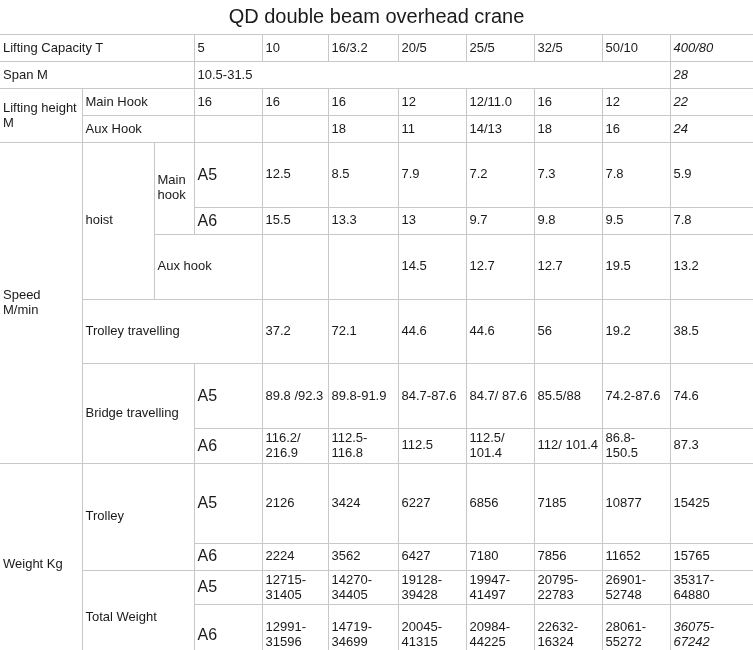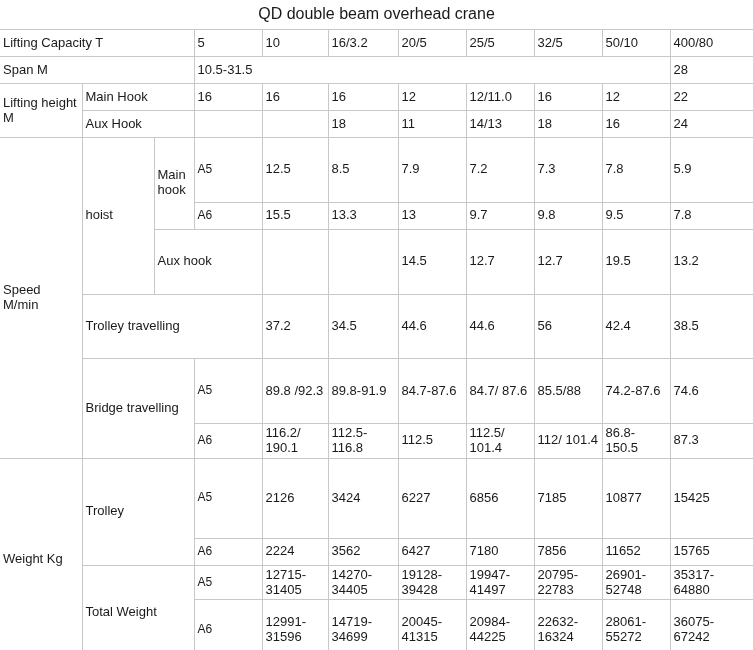--- a/index.html
+++ b/index.html
@@ -15,21 +15,21 @@
     overflow: hidden;
   }
   #sheet {
     width: 753px;
     height: 650px;
     position: relative;
     box-sizing: border-box;
   }
   .title {
     text-align: center;
-    font-size: 16px;
+    font-size: 20px;
     padding: 5px 0 6px 0;
     color: #1a1a1a;
   }
   table.spec {
     border-collapse: collapse;
     width: 753px;
     table-layout: fixed;
     font-size: 13px;
   }
   table.spec td {
@@ -43,25 +43,25 @@
     word-break: break-word;
   }
   td.lbl {
     text-align: left;
   }
   td.val {
     text-align: left;
   }
   td.tiny {
     text-align: left;
-    font-size: 12px;
+    font-size: 16px;
   }
   
   table.spec tr td:first-child { border-left: none; }
-  table.spec tr td:last-child { border-right: none; }
+  table.spec tr td:last-child { border-right: none; font-style: italic; }
   table.spec tr:first-child td { border-top: 1px solid #c8c8c8; }
 </style>
 </head>
 <body>
 
 <div id="sheet">
 
   <div class="title">QD double beam overhead crane</div>
 
   <table class="spec">
@@ -159,46 +159,46 @@
       <td class="val" rowspan="2">12.7</td>
       <td class="val" rowspan="2">19.5</td>
       <td class="val" rowspan="2">13.2</td>
       <td class="val" rowspan="2">9.24</td>
     </tr>
     <tr></tr>
 
     <tr>
       <td class="lbl" rowspan="2" colspan="3">Trolley travelling</td>
       <td class="val" rowspan="2">37.2</td>
-      <td class="val" rowspan="2">34.5</td>
+      <td class="val" rowspan="2">72.1</td>
       <td class="val" rowspan="2">44.6</td>
       <td class="val" rowspan="2">44.6</td>
       <td class="val" rowspan="2">56</td>
-      <td class="val" rowspan="2">42.4</td>
+      <td class="val" rowspan="2">19.2</td>
       <td class="val" rowspan="2">38.5</td>
       <td class="val" rowspan="2">37.2</td>
     </tr>
     <tr></tr>
 
     <tr>
       <td class="lbl" rowspan="2" colspan="2">Bridge travelling</td>
       <td class="tiny">A5</td>
       <td class="val">89.8 /92.3</td>
       <td class="val">89.8-91.9</td>
       <td class="val">84.7-87.6</td>
       <td class="val">84.7/ 87.6</td>
       <td class="val">85.5/88</td>
       <td class="val">74.2-87.6</td>
       <td class="val">74.6</td>
       <td class="val">25.9</td>
     </tr>
 
     <tr>
       <td class="tiny">A6</td>
-      <td class="val">116.2/ 190.1</td>
+      <td class="val">116.2/ 216.9</td>
       <td class="val">112.5-116.8</td>
       <td class="val">112.5</td>
       <td class="val">112.5/ 101.4</td>
       <td class="val">112/ 101.4</td>
       <td class="val">86.8-150.5</td>
       <td class="val">87.3</td>
       <td class="val"></td>
     </tr>
 
     <tr>

